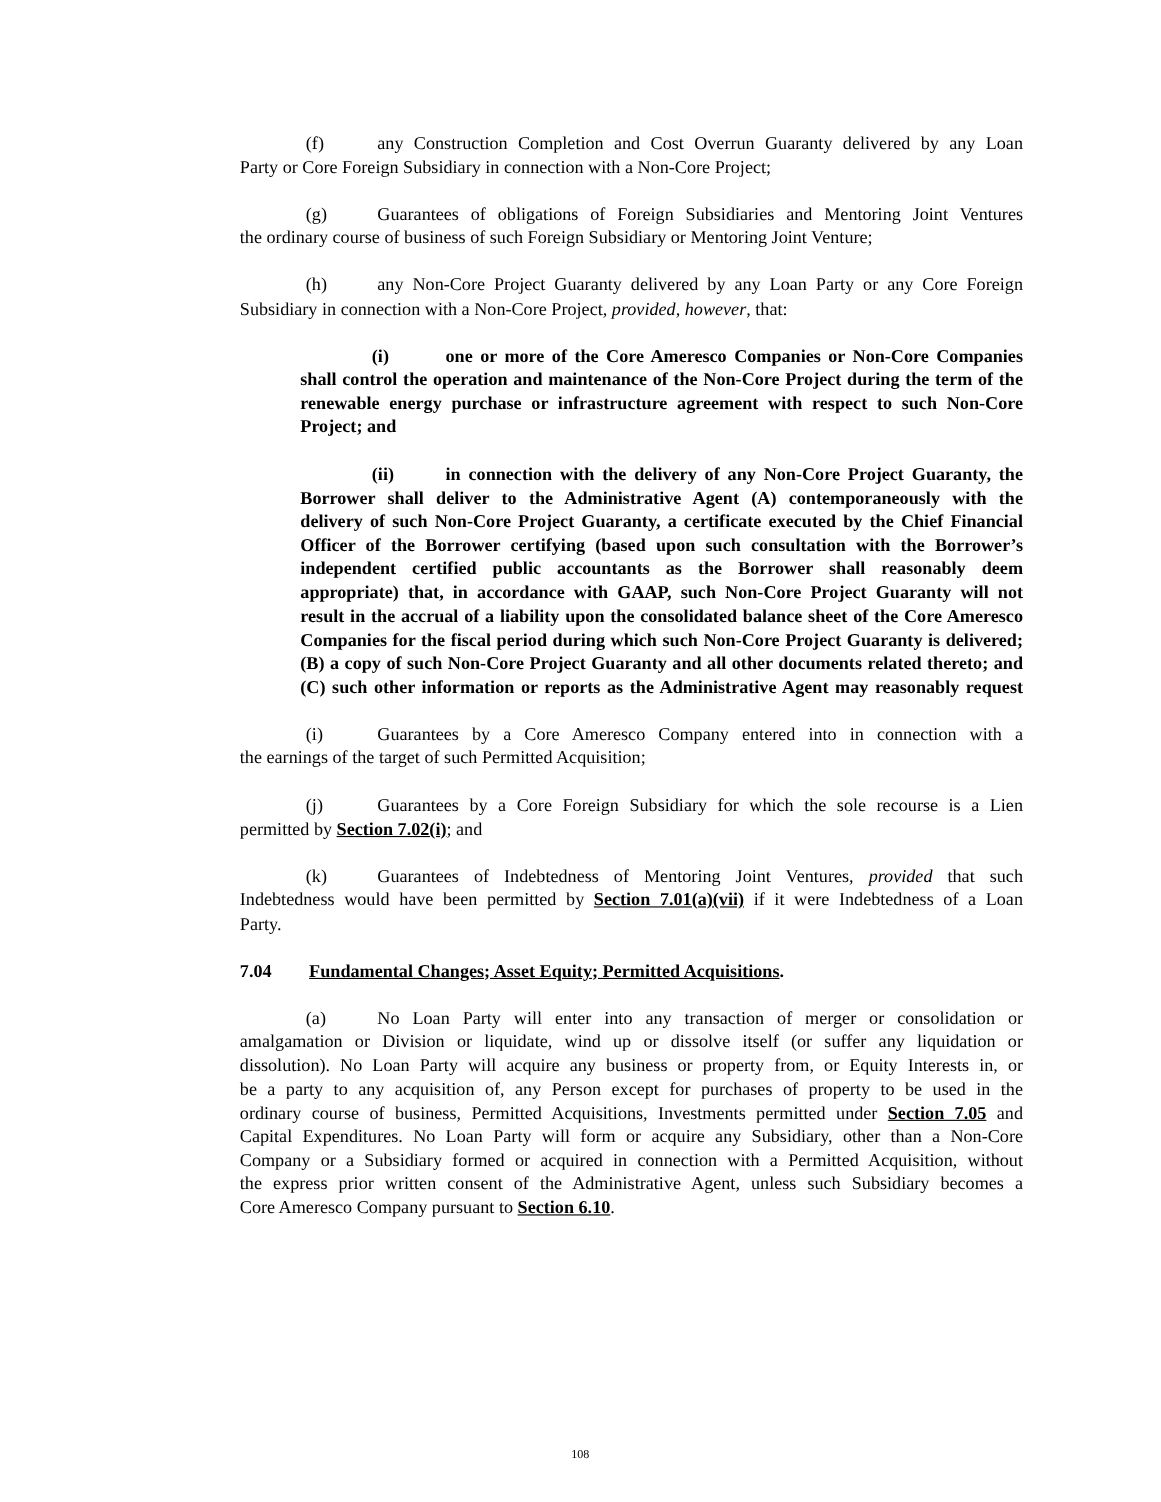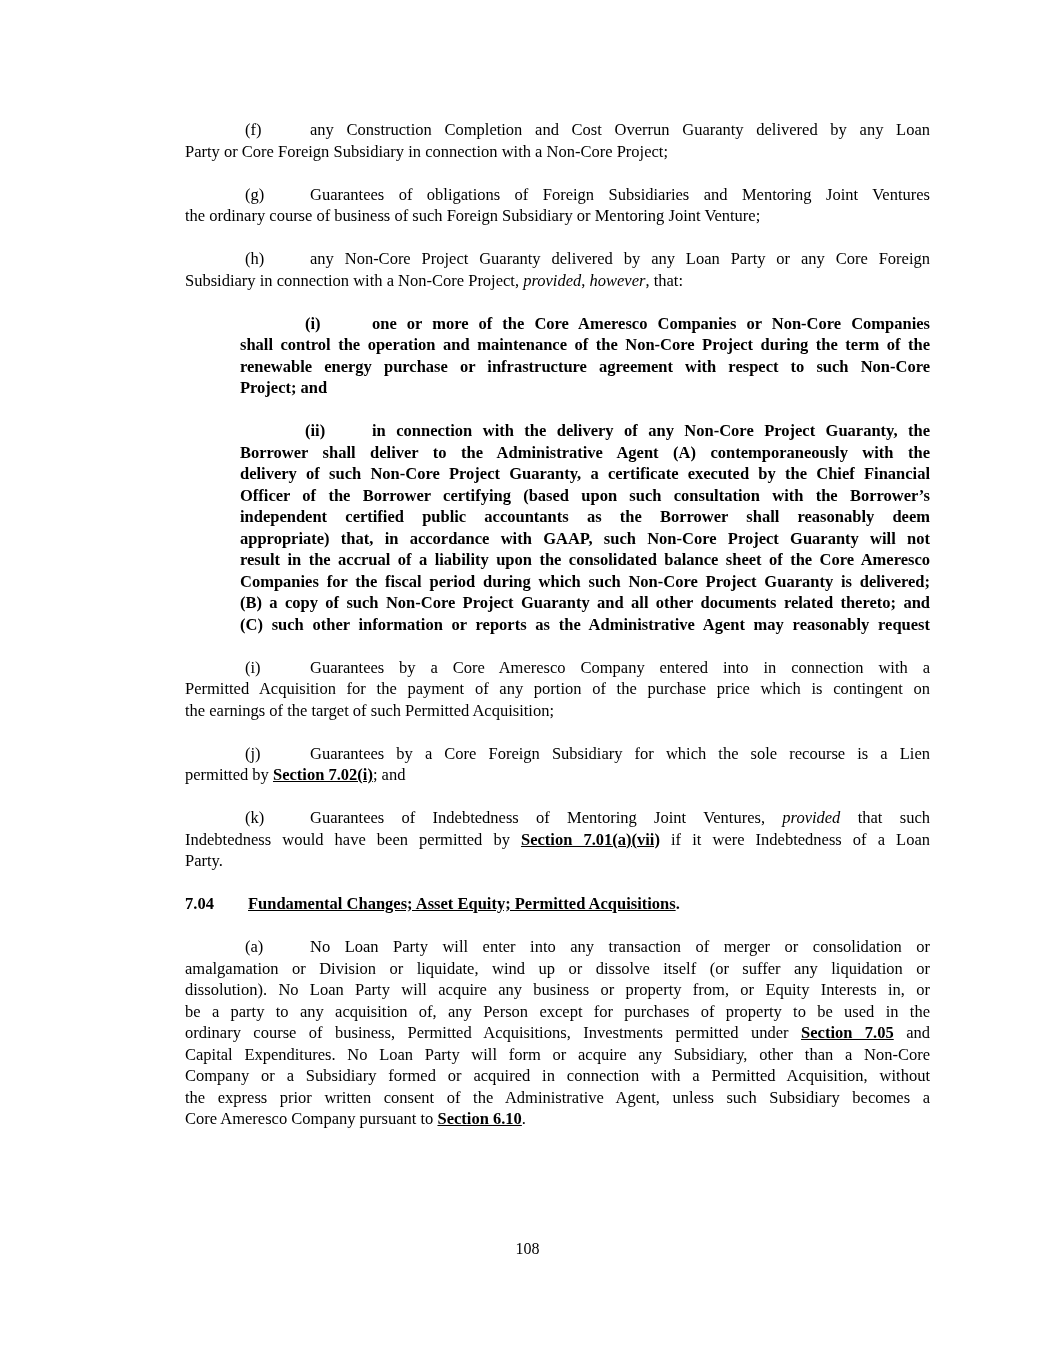--- a/index.html
+++ b/index.html
@@ -21,37 +21,37 @@
     position: absolute;
     left: 185px;
     top: 119px;
     width: 745px;
     font-size: 16.5px;
     line-height: 21.5px;
     text-rendering: optimizeLegibility;
   }
   .block { margin: 0 0 21.5px 0; }
   .block.lvl1 { margin-left: 55px; margin-right: 0; font-weight: bold; }
-  .line { text-align: justify; }
+  .line { text-align: justify; margin-left: 33px; }
   .line.j { text-align-last: justify; }
   .line.first { padding-left: 60px; }
   .lvl1 .line.first { padding-left: 65px; }
   .label { display: inline-block; width: 65px; }
   .lvl1 .label { width: 67px; }
   .heading .label { width: 63px; font-weight: bold; }
   .i { font-style: italic; }
   .u { text-decoration: underline; font-weight: bold; }
   .b { font-weight: bold; }
   .page-number {
     position: absolute;
-    top: 1238px;
+    top: 1312px;
     left: 0;
     width: 1055px;
     text-align: center;
-    font-size: 16px;
+    font-size: 11px;
     line-height: 21.5px;
   }
 </style>
 </head>
 <body>
 
 <div class="page">
   <main class="content">
       <div class="block lvl0">
         <div class="line first j"><span class="label">(f)</span><span class="">any Construction Completion and Cost Overrun Guaranty delivered by any Loan</span></div>
@@ -78,21 +78,20 @@
         <div class="line j"><span class="">Officer of the Borrower certifying (based upon such consultation with the Borrower’s</span></div>
         <div class="line j"><span class="">independent certified public accountants as the Borrower shall reasonably deem</span></div>
         <div class="line j"><span class="">appropriate) that, in accordance with GAAP, such Non-Core Project Guaranty will not</span></div>
         <div class="line j"><span class="">result in the accrual of a liability upon the consolidated balance sheet of the Core Ameresco</span></div>
         <div class="line j"><span class="">Companies for the fiscal period during which such Non-Core Project Guaranty is delivered;</span></div>
         <div class="line j"><span class="">(B) a copy of such Non-Core Project Guaranty and all other documents related thereto; and</span></div>
         <div class="line j"><span class="">(C) such other information or reports as the Administrative Agent may reasonably request</span></div>
       </div>
       <div class="block lvl0">
         <div class="line first j"><span class="label">(i)</span><span class="">Guarantees by a Core Ameresco Company entered into in connection with a</span></div>
-        <div class="line j"><span class="">Permitted Acquisition for the payment of any portion of the purchase price which is contingent on</span></div>
         <div class="line"><span class="">the earnings of the target of such Permitted Acquisition;</span></div>
       </div>
       <div class="block lvl0">
         <div class="line first j"><span class="label">(j)</span><span class="">Guarantees by a Core Foreign Subsidiary for which the sole recourse is a Lien</span></div>
         <div class="line"><span class="">permitted by </span><span class="u ">Section 7.02(i)</span><span class="">; and</span></div>
       </div>
       <div class="block lvl0">
         <div class="line first j"><span class="label">(k)</span><span class="">Guarantees of Indebtedness of Mentoring Joint Ventures, </span><span class="i ">provided</span><span class=""> that such</span></div>
         <div class="line j"><span class="">Indebtedness would have been permitted by </span><span class="u ">Section 7.01(a)(vii)</span><span class=""> if it were Indebtedness of a Loan</span></div>
         <div class="line"><span class="">Party.</span></div>

